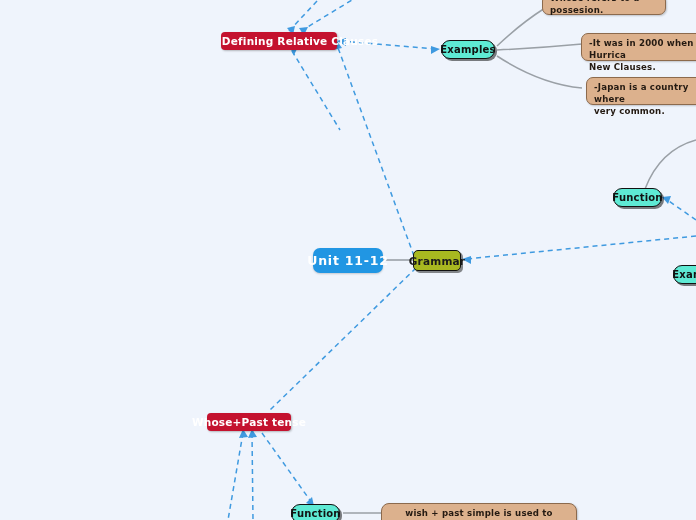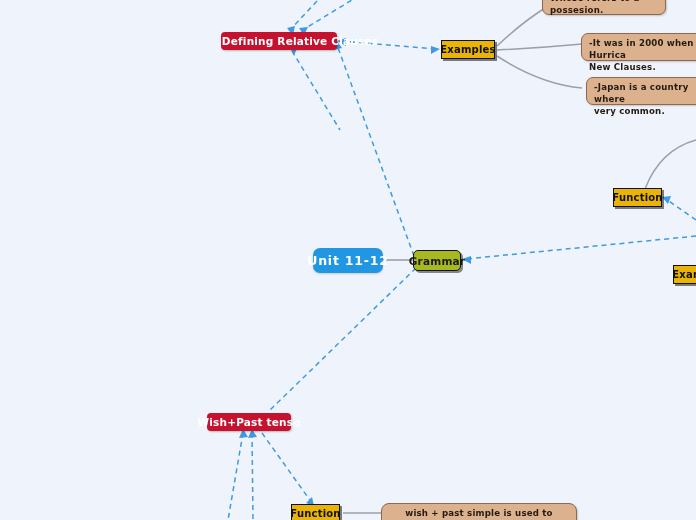--- a/index.html
+++ b/index.html
@@ -54,24 +54,24 @@
   
   .node-red {
     background: #c4122f;
     color: #ffffff;
     border-radius: 4px;
     font-size: 10.5px;
     box-shadow: 1px 1px 2px rgba(0,0,0,0.25);
   }
   
   .node-yellow {
-    background: #eab308;
+    background: #5eead4;
     color: #111111;
     border: 1.6px solid #111111;
-    border-radius: 0;
+    border-radius: 9px;
     font-size: 10px;
     box-shadow: 2px 2px 0 rgba(0,0,0,0.5);
   }
   
   .node-tan {
     background: #dcb18d;
     color: #241a12;
     border: 1.4px solid #8c6a4d;
     border-radius: 7px;
     font-size: 8.6px;
@@ -140,21 +140,21 @@
 
   <div class="node node-topic" style="left:413px; top:250px; width:48px; height:21px;">
     <span>Grammar</span>
   </div>
 
   <div class="node node-red" style="left:221px; top:32px; width:116px; height:18px;padding-left:42px;">
     <span>Defining Relative Clauses</span>
   </div>
 
   <div class="node node-red" style="left:207px; top:413px; width:84px; height:18px;">
-    <span>Wish+Past tense</span>
+    <span>Whose+Past tense</span>
   </div>
 
   <div class="node node-yellow" style="left:441px; top:40px; width:54px; height:19px;">
     <span>Examples</span>
   </div>
 
   <div class="node node-yellow" style="left:613px; top:188px; width:49px; height:19px;">
     <span>Function</span>
   </div>
 

